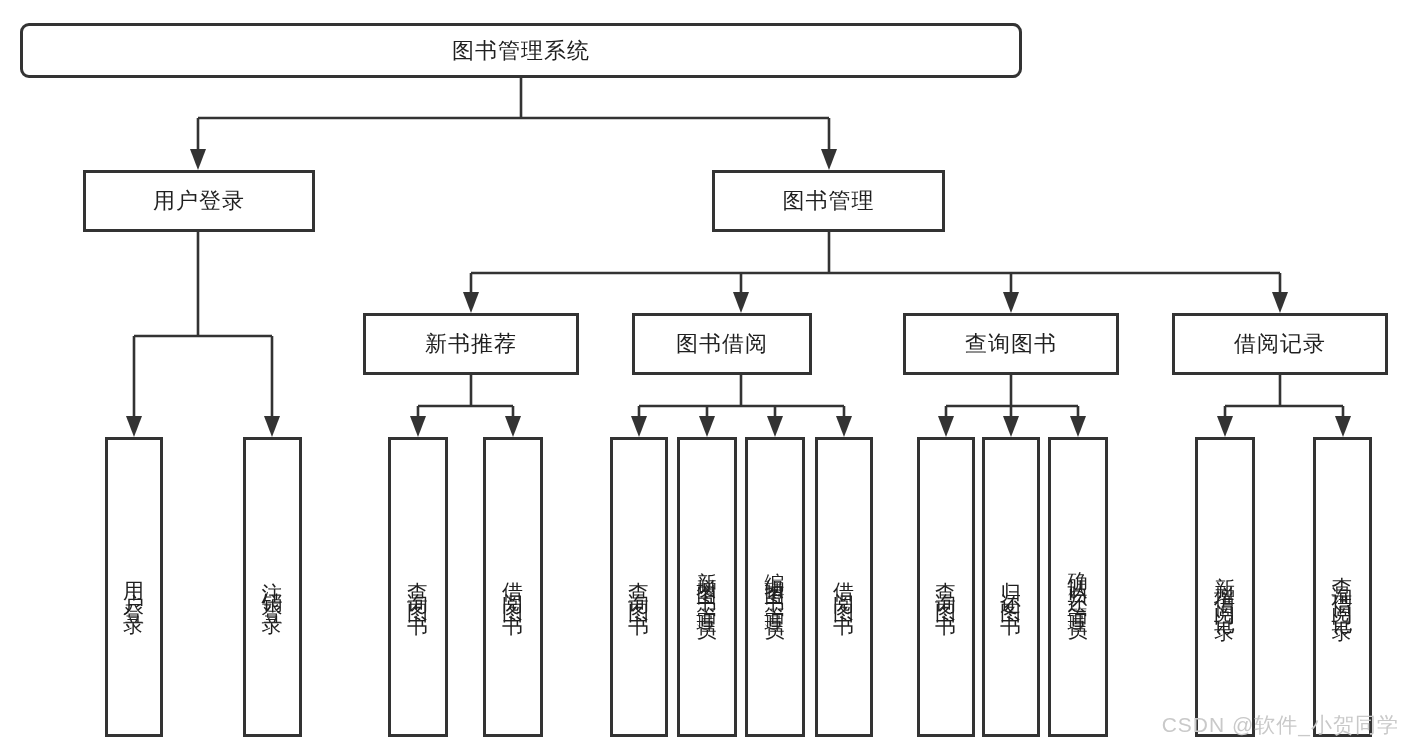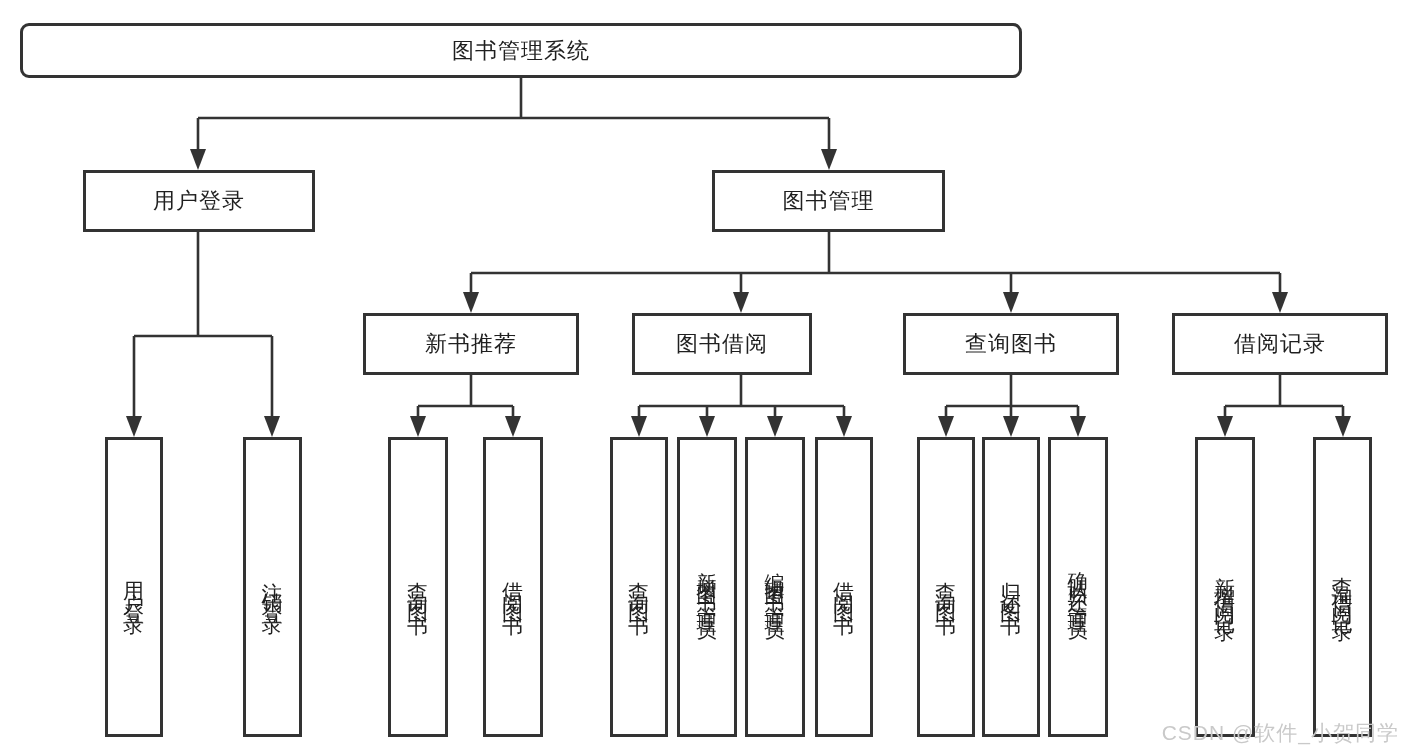--- a/index.html
+++ b/index.html
@@ -43,21 +43,21 @@
     font-size: 21px;
     letter-spacing: 11px;
     line-height: 1;
     white-space: nowrap;
   }
   .node.leaf.len6 { letter-spacing: 9px; }
   .node.leaf.len9 { letter-spacing: 7px; font-size: 20px; }
   #watermark {
     position: absolute;
     right: 6px;
-    bottom: 0;
+    bottom: 8px;
     font-size: 21px;
     color: #c9c9c9;
     letter-spacing: 1px;
     z-index: 5;
     white-space: nowrap;
   }
 </style>
 </head>
 <body>
 

